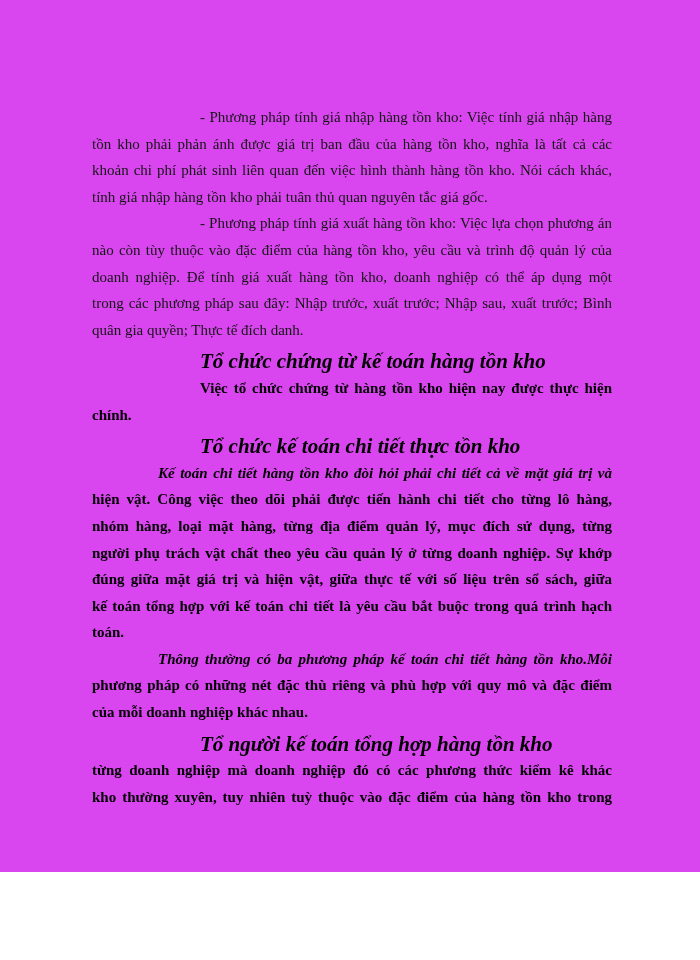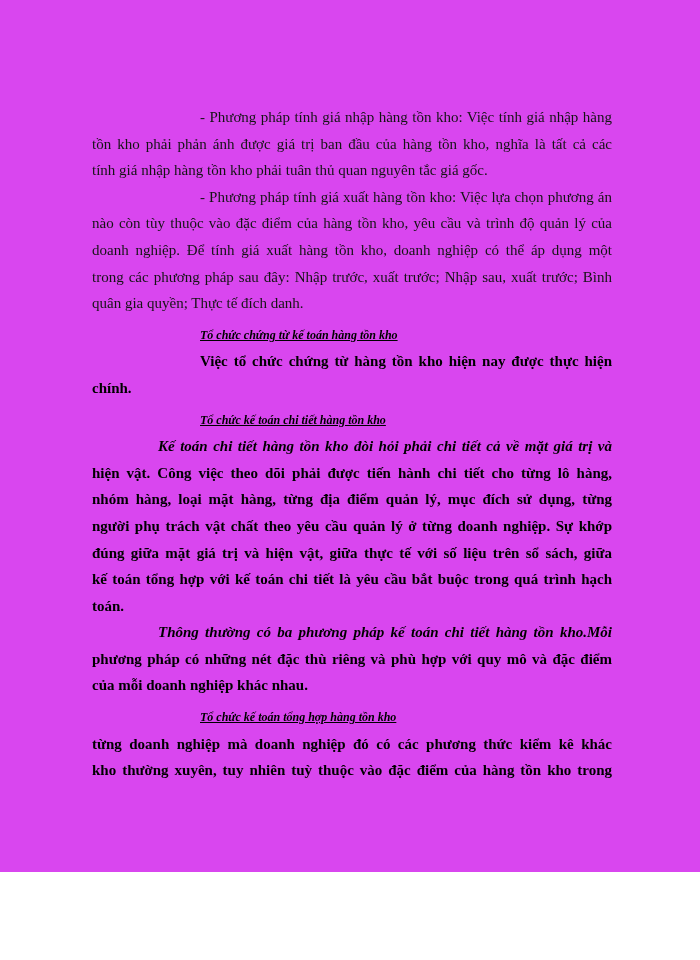--- a/index.html
+++ b/index.html
@@ -37,66 +37,66 @@
   .ind-sm { padding-left: 66px; font-style: italic; }
   .para.bold {
     font-weight: bold;
     color: #000000;
   }
   .heading {
     font-weight: bold;
     font-style: italic;
     color: #000000;
     margin-top: 5px;
-    font-size: 12px;
-    text-decoration: underline;
+    font-size: 21px;
   }
 </style>
 </head>
 <body>
 
 <div class="page">
   <div class="content" id="doc-content">
       <div class="para">
         <div class="line just ind-xl">- Phương pháp tính giá nhập hàng tồn kho: Việc tính giá nhập hàng</div>
         <div class="line just">tồn kho phải phản ánh được giá trị ban đầu của hàng tồn kho, nghĩa là tất cả các</div>
+        <div class="line just">khoản chi phí phát sinh liên quan đến việc hình thành hàng tồn kho. Nói cách khác,</div>
         <div class="line">tính giá nhập hàng tồn kho phải tuân thủ quan nguyên tắc giá gốc.</div>
       </div>
       <div class="para">
         <div class="line just ind-xl">- Phương pháp tính giá xuất hàng tồn kho: Việc lựa chọn phương án</div>
         <div class="line just">nào còn tùy thuộc vào đặc điểm của hàng tồn kho, yêu cầu và trình độ quản lý của</div>
         <div class="line just">doanh nghiệp. Để tính giá xuất hàng tồn kho, doanh nghiệp có thể áp dụng một</div>
         <div class="line just">trong các phương pháp sau đây: Nhập trước, xuất trước; Nhập sau, xuất trước; Bình</div>
         <div class="line">quân gia quyền; Thực tế đích danh.</div>
       </div>
       <div class="heading">
         <div class="line ind-xl">Tổ chức chứng từ kế toán hàng tồn kho</div>
       </div>
       <div class="para bold">
         <div class="line just ind-xl">Việc tổ chức chứng từ hàng tồn kho hiện nay được thực hiện</div>
         <div class="line">chính.</div>
       </div>
       <div class="heading">
-        <div class="line ind-xl">Tổ chức kế toán chi tiết hàng tồn kho</div>
+        <div class="line ind-xl">Tổ chức kế toán chi tiết thực tồn kho</div>
       </div>
       <div class="para bold">
         <div class="line just ind-sm">Kế toán chi tiết hàng tồn kho đòi hỏi phải chi tiết cả về mặt giá trị và</div>
         <div class="line just">hiện vật. Công việc theo dõi phải được tiến hành chi tiết cho từng lô hàng,</div>
         <div class="line just">nhóm hàng, loại mặt hàng, từng địa điểm quản lý, mục đích sử dụng, từng</div>
         <div class="line just">người phụ trách vật chất theo yêu cầu quản lý ở từng doanh nghiệp. Sự khớp</div>
         <div class="line just">đúng giữa mặt giá trị và hiện vật, giữa thực tế với số liệu trên sổ sách, giữa</div>
         <div class="line just">kế toán tổng hợp với kế toán chi tiết là yêu cầu bắt buộc trong quá trình hạch</div>
         <div class="line">toán.</div>
       </div>
       <div class="para bold">
         <div class="line just ind-sm">Thông thường có ba phương pháp kế toán chi tiết hàng tồn kho.Mỗi</div>
         <div class="line just">phương pháp có những nét đặc thù riêng và phù hợp với quy mô và đặc điểm</div>
         <div class="line">của mỗi doanh nghiệp khác nhau.</div>
       </div>
       <div class="heading">
-        <div class="line ind-xl">Tổ chức kế toán tổng hợp hàng tồn kho</div>
+        <div class="line ind-xl">Tổ người kế toán tổng hợp hàng tồn kho</div>
       </div>
       <div class="para bold">
         <div class="line just">từng doanh nghiệp mà doanh nghiệp đó có các phương thức kiểm kê khác</div>
         <div class="line just">kho thường xuyên, tuy nhiên tuỳ thuộc vào đặc điểm của hàng tồn kho trong</div>
       </div>
     </div>
 </div>
 
 </body></html>

